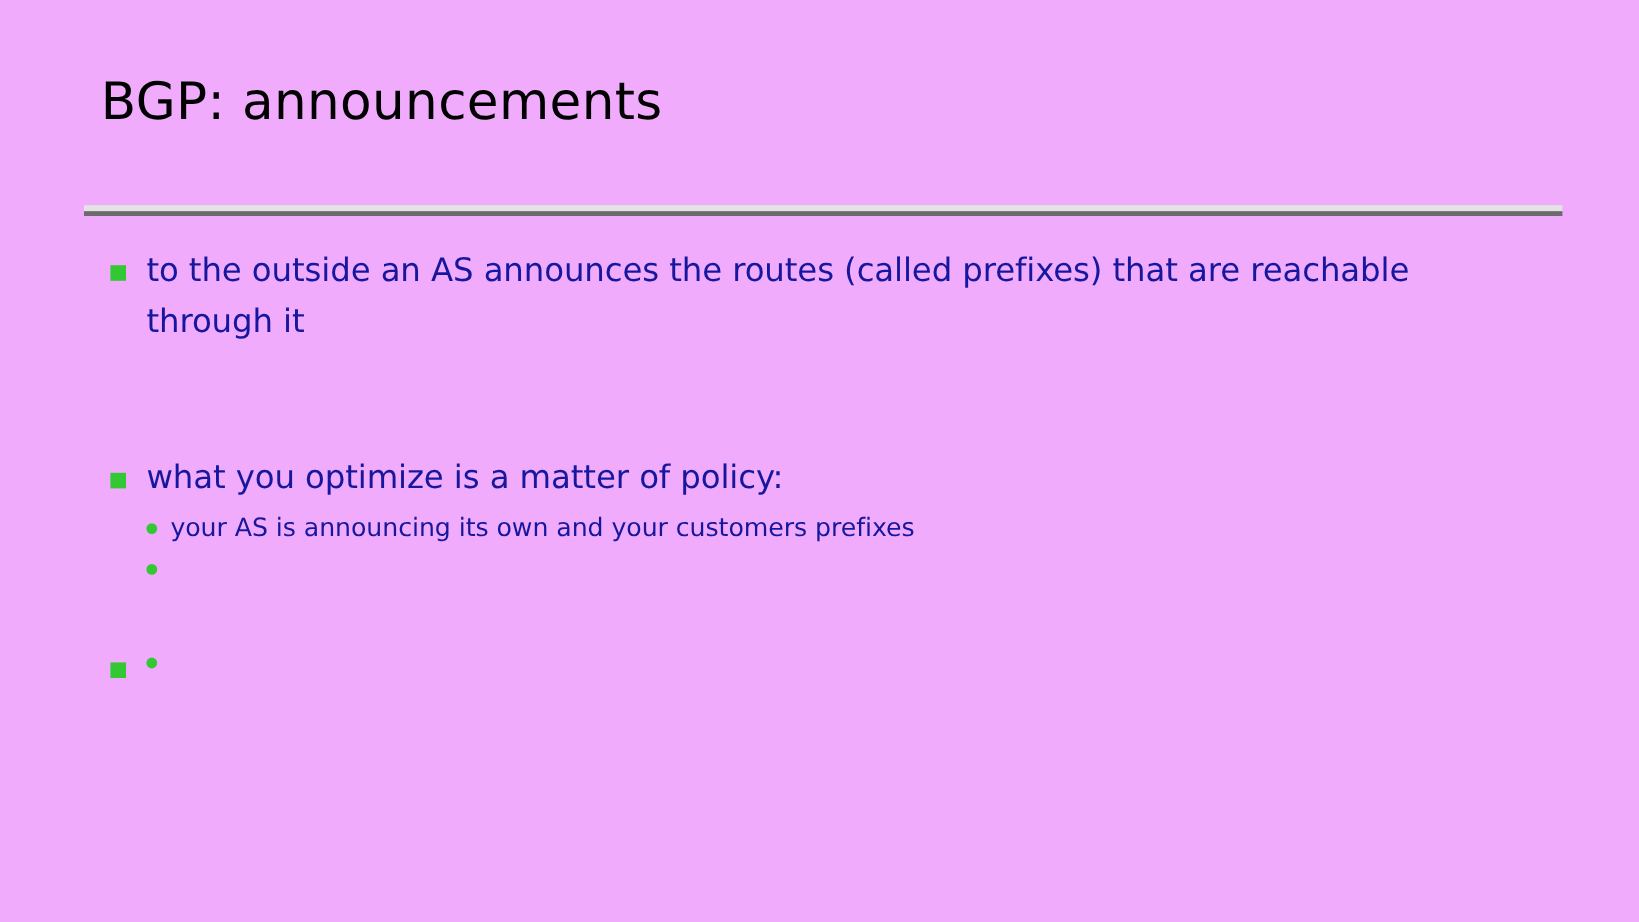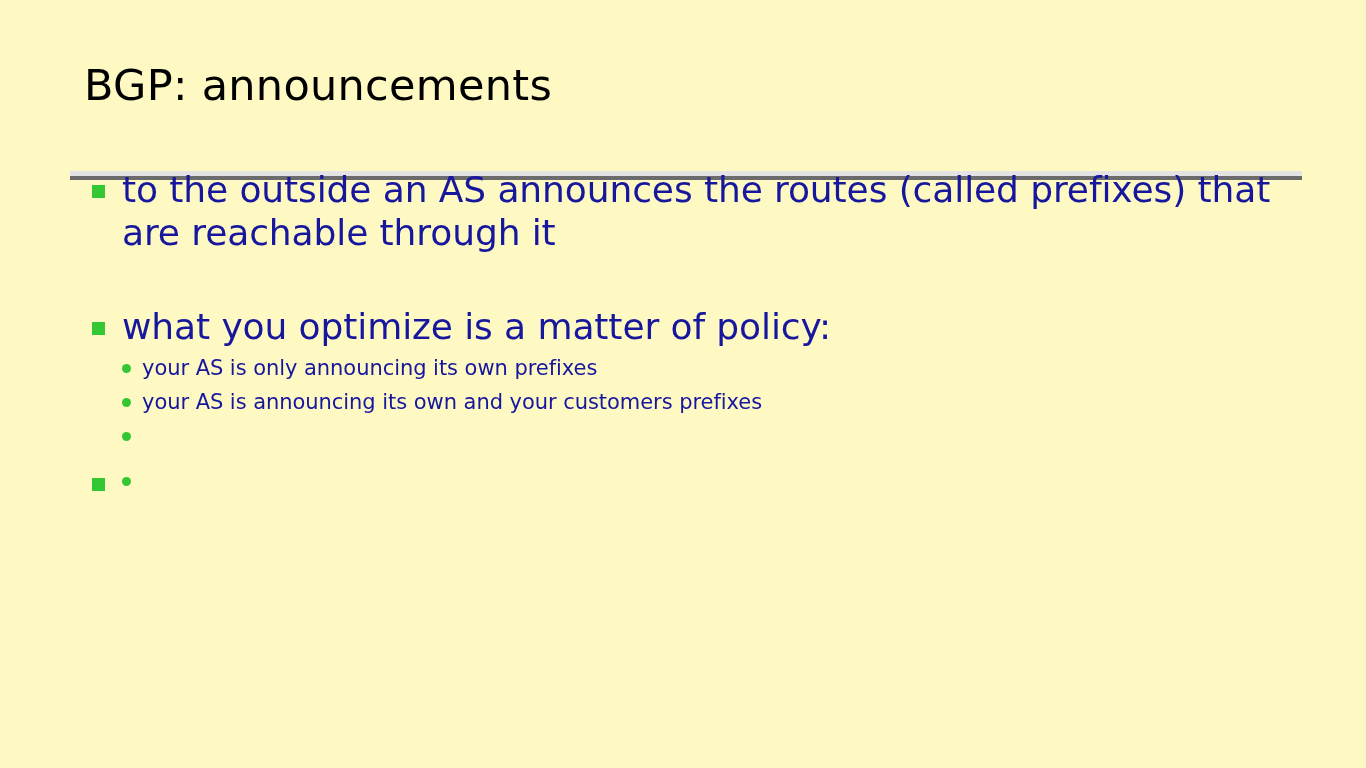--- a/index.html
+++ b/index.html
@@ -14,21 +14,21 @@
   body {
     font-family: "DejaVu Sans", sans-serif;
     position: relative;
   }
 
   .slide {
     position: absolute;
     inset: 0;
     width: 1366px;
     height: 768px;
-    background: #fef9c3;
+    background: #f0abfc;
   }
 
   
   .title-block {
     position: absolute;
     left: 70px;
     top: 58px;
     width: 1230px;
   }
 
@@ -65,24 +65,25 @@
     position: absolute;
     left: 88px;
     top: 168px;
     width: 1200px;
   }
 
   .lvl1 {
     position: relative;
     padding-left: 34px;
     color: #17179e;
-    font-size: 36px;
+    font-size: 27px;
     line-height: 43px;
     font-weight: 400;
     letter-spacing: -0.1px;
+    margin-top: 36px;
   }
 
   .lvl1 > .bullet-square {
     position: absolute;
     left: 4px;
     top: 17px;
     width: 13px;
     height: 13px;
     background: #34c734;
   }
@@ -135,24 +136,20 @@
 
     <div class="gap-lg"></div>
 
     <div class="lvl1">
       <span class="bullet-square"></span>
       <span>what you optimize is a matter of policy:</span>
     </div>
     <div class="lvl2-list">
       <div class="lvl2">
         <span class="bullet-dot"></span>
-        <span>your AS is only announcing its own prefixes</span>
-      </div>
-      <div class="lvl2">
-        <span class="bullet-dot"></span>
         <span>your AS is announcing its own and your customers prefixes</span>
       </div>
       <div class="lvl2">
         <span class="bullet-dot"></span>
       </div>
     </div>
 
     <div class="gap-md"></div>
 
     <div class="lvl1">

